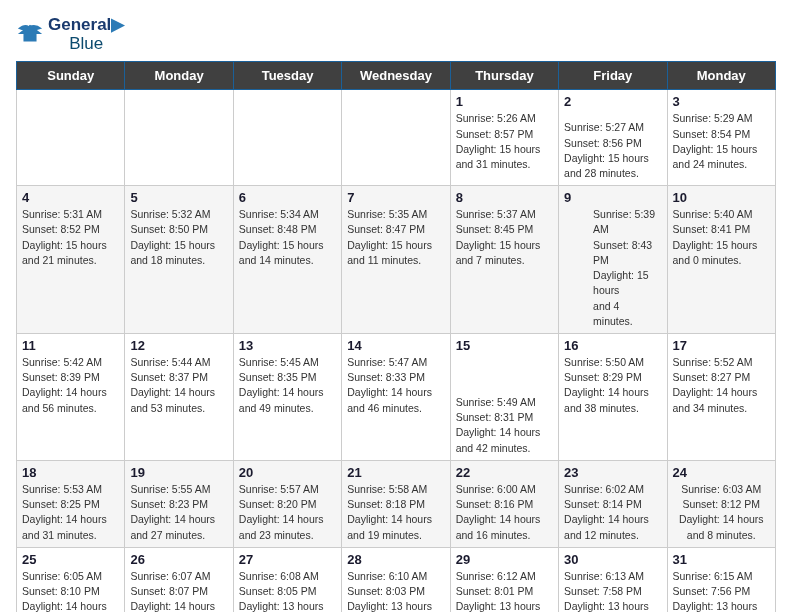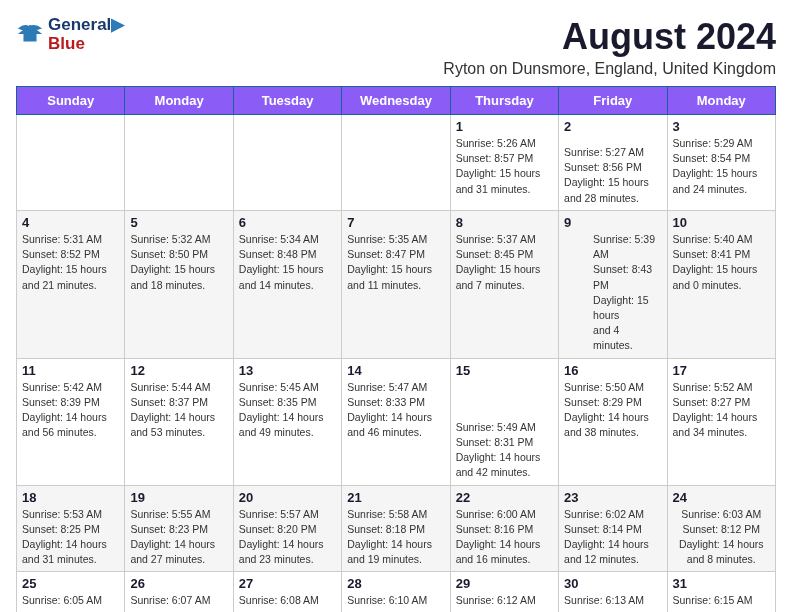--- a/index.html
+++ b/index.html
@@ -13,20 +13,21 @@
     .header-area {
       display: flex;
       justify-content: space-between;
       align-items: flex-start;
       margin-bottom: 4px;
     }
     .logo {
       display: flex;
       align-items: center;
       gap: 4px;
+      text-align: center;
     }
     .logo-bird {
       width: 28px;
       height: 28px;
     }
     .title-block {
       text-align: right;
     }
     .main-title {
       font-size: 36px;
@@ -38,21 +39,21 @@
       color: #333;
       margin-top: 2px;
     }
     .calendar-table {
       width: 100%;
       border-collapse: collapse;
       margin-top: 8px;
       font-size: 11px;
     }
     .calendar-table thead tr th {
-      background-color: #8b5cf6;
+      background-color: #404040;
       color: #fff;
       text-align: center;
       padding: 6px 4px;
       font-size: 13px;
       font-weight: bold;
       border: 1px solid #1a6099;
     }
     .calendar-table tbody tr td {
       vertical-align: top;
       border: 1px solid #ccc;
@@ -90,26 +91,22 @@
 
 <div class="header-area">
   <div class="logo">
     <svg class="logo-bird" viewBox="0 0 30 30">
       <polygon points="15,4 28,14 22,14 22,22 8,22 8,14 2,14" fill="#2c7bb6"></polygon>
       <polygon points="15,2 30,13 23,13 23,23 7,23 7,13 0,13" fill="none" stroke="#2c7bb6" stroke-width="0"></polygon>
       <path d="M14 6 Q20 2 28 8 Q22 10 18 10 Q18 16 14 18 Q10 16 10 10 Q6 10 2 8 Q10 2 14 6Z" fill="#2c7bb6"></path>
     </svg>
     <div>
       <div style="font-size:17px;font-weight:bold;color:#1a3a6e;line-height:1.1;">General<span style="color:#2c7bb6;">▶</span></div>
-      <div style="font-size:17px;font-weight:bold;color:#b91c1c;line-height:1.1;">Blue</div>
+      <div style="font-size:17px;font-weight:normal;color:#0c4a6e;line-height:1.1;">Blue</div>
     </div>
-  </div>
-  <div class="title-block">
-    <div class="main-title">August 2024</div>
-    <div class="subtitle">Ryton on Dunsmore, England, United Kingdom</div>
   </div>
 </div>
 
 <table class="calendar-table">
   <thead>
     <tr>
     <th>Sunday</th>
         <th>Monday</th>
         <th>Tuesday</th>
         <th>Wednesday</th>

